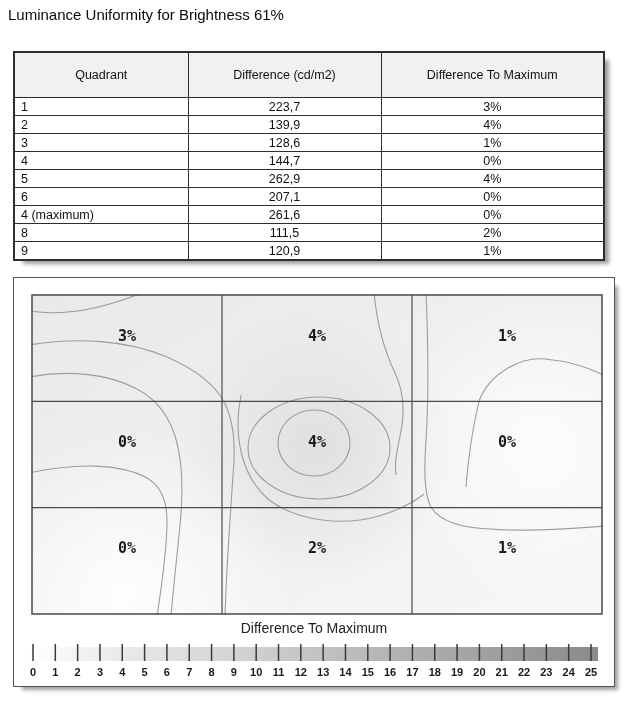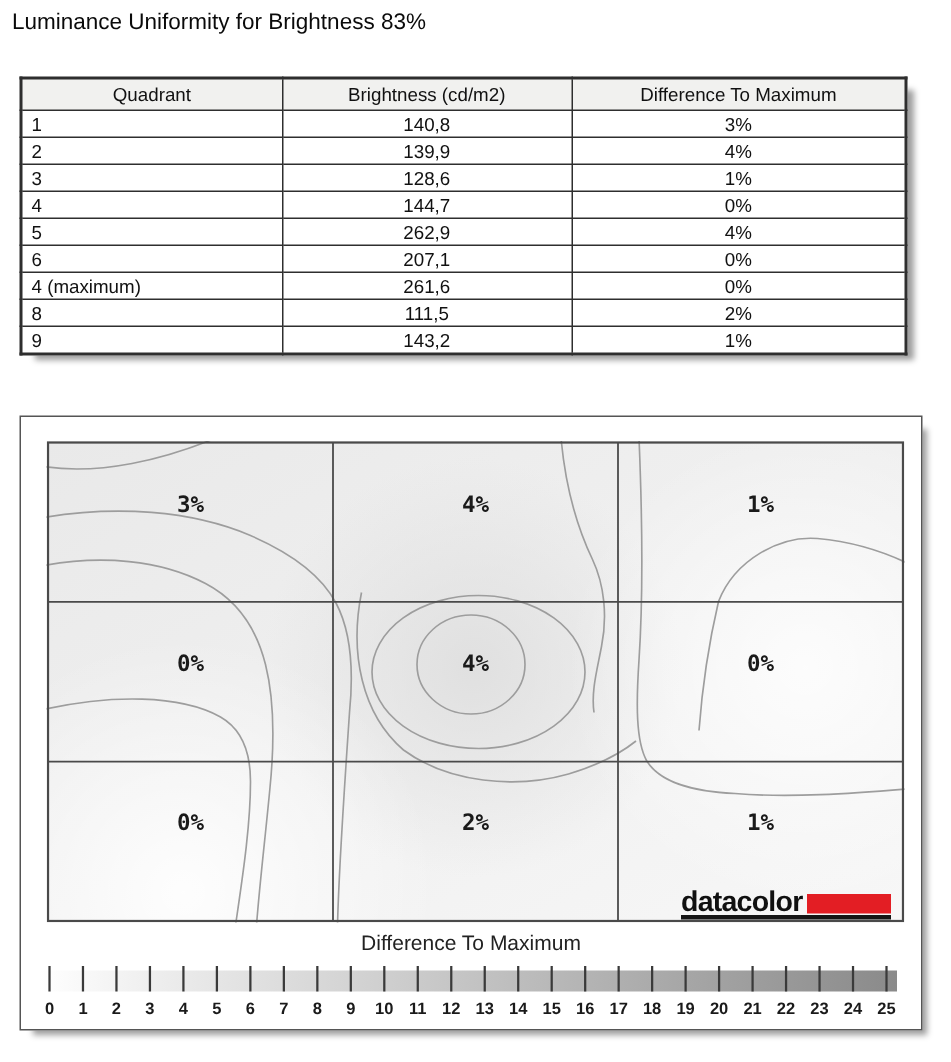--- a/index.html
+++ b/index.html
@@ -17,21 +17,21 @@
     border-collapse:collapse;table-layout:fixed;
     border:2px solid #2e2e2e;
     box-shadow:7px 6px 4px -3px #9e9e9e;
     background:#fff;
   }
   table.lum col.c1{width:174px;}
   table.lum col.c2{width:193px;}
   table.lum col.c3{width:223px;}
   table.lum th{
     background:#f1f1ef;font-weight:normal;text-align:center;
-    border:1px solid #2e2e2e;font-size:12.5px;height:20px;padding:0 4px;
+    border:1px solid #2e2e2e;font-size:12.5px;height:20px;padding:12px 4px;
   }
   table.lum td{
     border:1px solid #2e2e2e;font-size:12.5px;height:17px;padding:0 6px;
     text-align:center;background:#fff;
   }
   table.lum td.left{text-align:left;}
   
   .panel{
     position:absolute;left:13px;top:277px;width:600px;height:408px;
     background:#fff;border:1px solid #555;
@@ -53,39 +53,39 @@
     font-weight:bold;font-size:19px;line-height:17px;
     letter-spacing:-0.5px;color:#101010;padding-right:3px;
   }
   .logo-bar{
     flex:1 1 auto;height:13px;margin-bottom:1px;background:#e31e24;
   }
 </style>
 </head>
 <body>
 
-<div class="title">Luminance Uniformity for Brightness 83%</div>
+<div class="title">Luminance Uniformity for Brightness 61%</div>
 
 <table class="lum">
   <colgroup>
       <col class="c1">
       <col class="c2">
       <col class="c3">
     </colgroup>
   <thead>
     <tr>
       <th>Quadrant</th>
-      <th>Brightness (cd/m2)</th>
+      <th>Difference (cd/m2)</th>
       <th>Difference To Maximum</th>
     </tr>
   </thead>
   <tbody>
     <tr>
         <td class="left">1</td>
-        <td>140,8</td>
+        <td>223,7</td>
         <td>3%</td>
       </tr>
     <tr>
         <td class="left">2</td>
         <td>139,9</td>
         <td>4%</td>
       </tr>
     <tr>
         <td class="left">3</td>
         <td>128,6</td>
@@ -111,21 +111,21 @@
         <td>261,6</td>
         <td>0%</td>
       </tr>
     <tr>
         <td class="left">8</td>
         <td>111,5</td>
         <td>2%</td>
       </tr>
     <tr>
         <td class="left">9</td>
-        <td>143,2</td>
+        <td>120,9</td>
         <td>1%</td>
       </tr>
   </tbody>
 </table>
 
 <div class="panel">
 
   <svg class="contour" width="572" height="321" viewBox="0 0 572 321">
     <defs>
       <linearGradient id="gBase" x1="0" y1="0" x2="1" y2="1">
@@ -184,24 +184,20 @@
         <text x="95" y="152">0%</text>
         <text x="285" y="152">4%</text>
         <text x="475" y="152">0%</text>
         <text x="95" y="258">0%</text>
         <text x="285" y="258">2%</text>
         <text x="475" y="258">1%</text>
       </g>
     </g>
   </svg>
 
-  <div class="logo">
-    <span class="logo-text">datacolor</span>
-    <span class="logo-bar" id="logo-bar" style="background: rgb(227, 30, 36);"></span>
-  </div>
 
   <div class="scale-title">Difference To Maximum</div>
 
   <svg class="scale" width="592" height="40" viewBox="0 0 592 40">
     <defs>
       <linearGradient id="gScale" x1="0" y1="0" x2="1" y2="0">
         <stop offset="0" stop-color="#ffffff"></stop>
         <stop offset="0.15" stop-color="#ececec"></stop>
         <stop offset="1" stop-color="#8a8a8a"></stop>
       </linearGradient>

